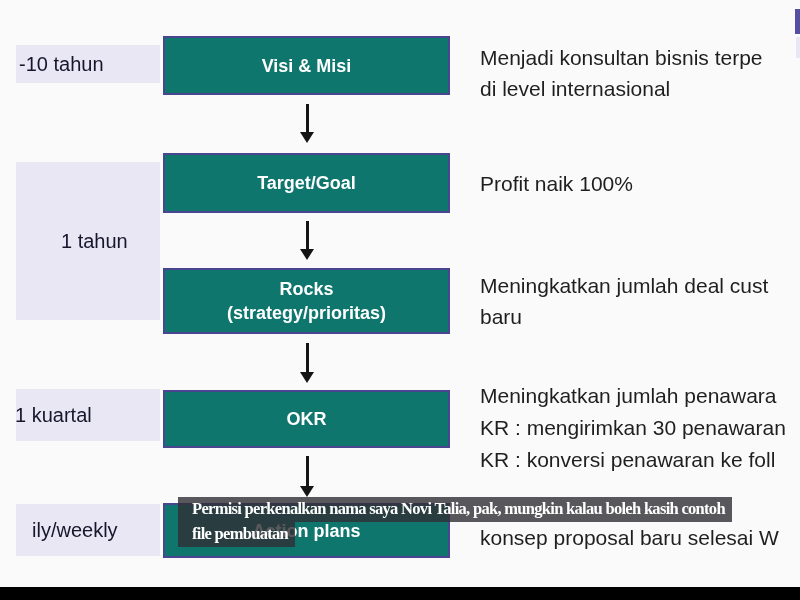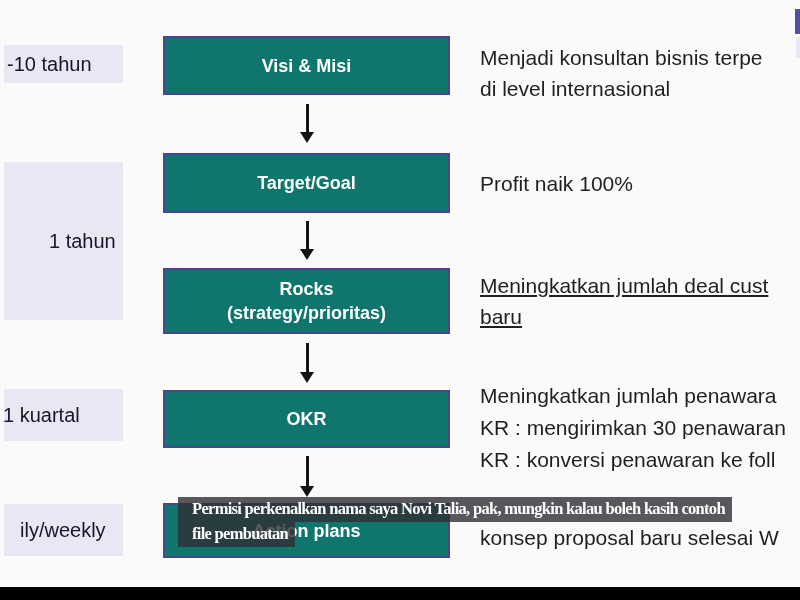--- a/index.html
+++ b/index.html
@@ -8,22 +8,22 @@
     width: 800px;
     height: 600px;
     background: #fbfafa;
     overflow: hidden;
     font-family: "Liberation Sans", sans-serif;
   }
 
   
   .tl {
     position: absolute;
-    left: 4px;
-    width: 119px;
+    left: 16px;
+    width: 144px;
     background: #e9e7f4;
     color: #16162c;
     font-size: 20px;
     display: flex;
     align-items: center;
     padding-left: 3px;
     box-sizing: border-box;
     white-space: nowrap;
     overflow: hidden;
   }
@@ -88,21 +88,21 @@
   .desc {
     position: absolute;
     left: 480px;
     color: #1f1f1f;
     font-size: 21px;
     line-height: 31px;
     white-space: pre-line;
   }
   .ds1 { top: 42px; }
   .ds2 { top: 168px; }
-  .ds3 { top: 270px; text-decoration: underline; }
+  .ds3 { top: 270px; }
   .ds4 { top: 380px; line-height: 32px; }
   .ds5 { top: 522px; }
 
   
   .sliver-purple {
     position: absolute;
     left: 795px; top: 9px;
     width: 5px; height: 25px;
     background: #544fa0;
   }

